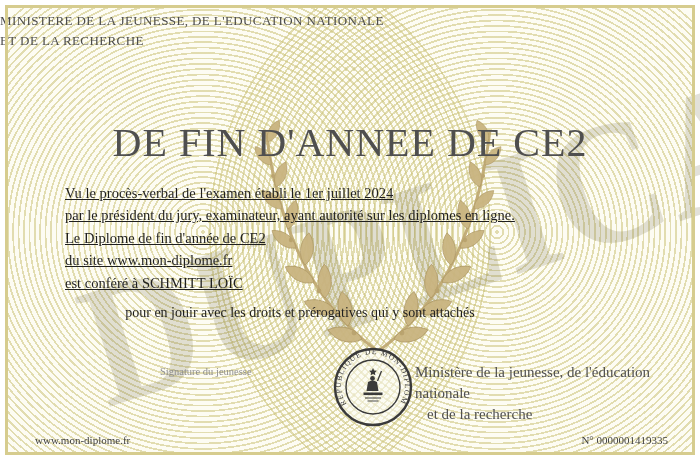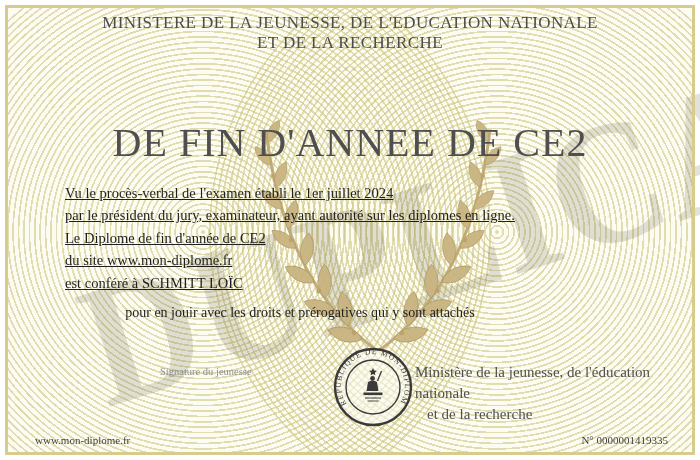--- a/index.html
+++ b/index.html
@@ -14,22 +14,22 @@
   .rosette.r1{left:-95px;top:-66px;width:580px;height:580px;}
   .rosette.r2{left:199px;top:-66px;width:580px;height:580px;}
   .watermark{
     position:absolute;left:105px;top:250px;z-index:1;white-space:nowrap;
     font-size:175px;font-weight:bold;color:rgba(125,117,88,0.22);
     letter-spacing:2px;line-height:175px;
     transform:rotate(-18deg) scaleX(0.88);transform-origin:40px 160px;
   }
   .wreath{position:absolute;left:252px;top:112px;z-index:2;opacity:0.95;}
   .layer{position:absolute;inset:0;z-index:3;}
-  .hdr{position:absolute;left:0;width:700px;text-align:center;color:#4c4c4c;
-    font-size:17px;letter-spacing:0.4px;}
+  .hdr{position:absolute;left:0;width:700px;text-align:left;color:#4c4c4c;
+    font-size:13px;letter-spacing:0.4px;}
   .hdr.l1{top:13px;} .hdr.l2{top:33px;}
   .title{position:absolute;left:0;width:700px;text-align:center;color:#4f4f4f;
     font-size:40px;letter-spacing:1px;}
   .title.l1{top:76px;} .title.l2{top:119px;}
   .bodyblock{position:absolute;left:65px;top:182px;font-size:14.5px;color:#1f1f1f;line-height:22.4px;}
   .bodyblock span{display:block;text-decoration:underline;}
   .closing{position:absolute;left:0;top:305px;width:600px;text-align:center;
     font-size:14px;color:#1f1f1f;}
   .sig{position:absolute;left:160px;top:366px;font-size:10.5px;color:#8d8d8d;}
   .ministry{position:absolute;left:415px;top:362px;font-size:15px;color:#4f4f4f;line-height:21px;}

